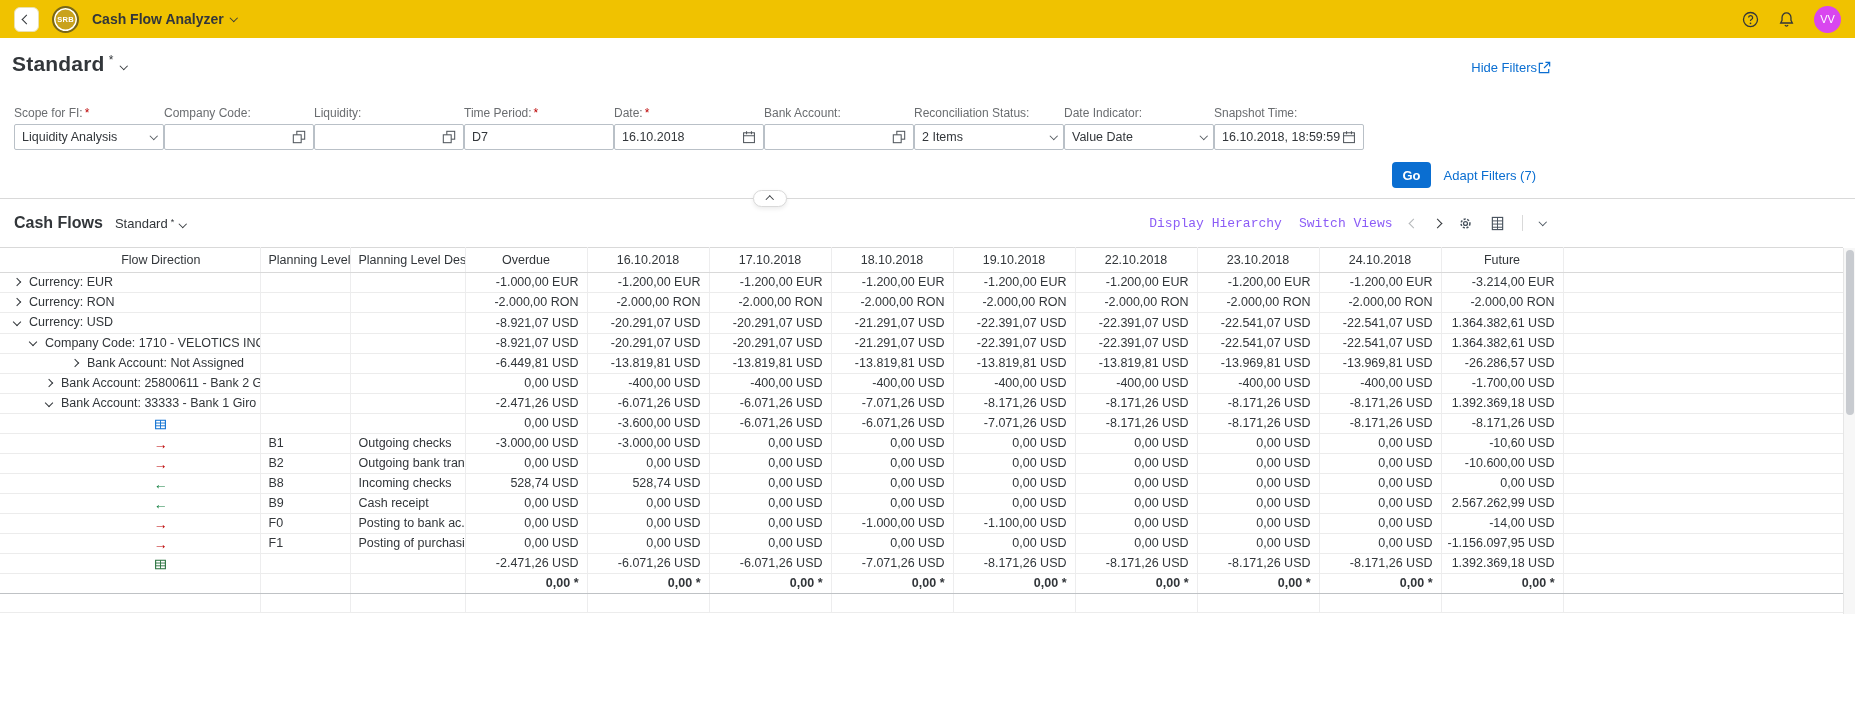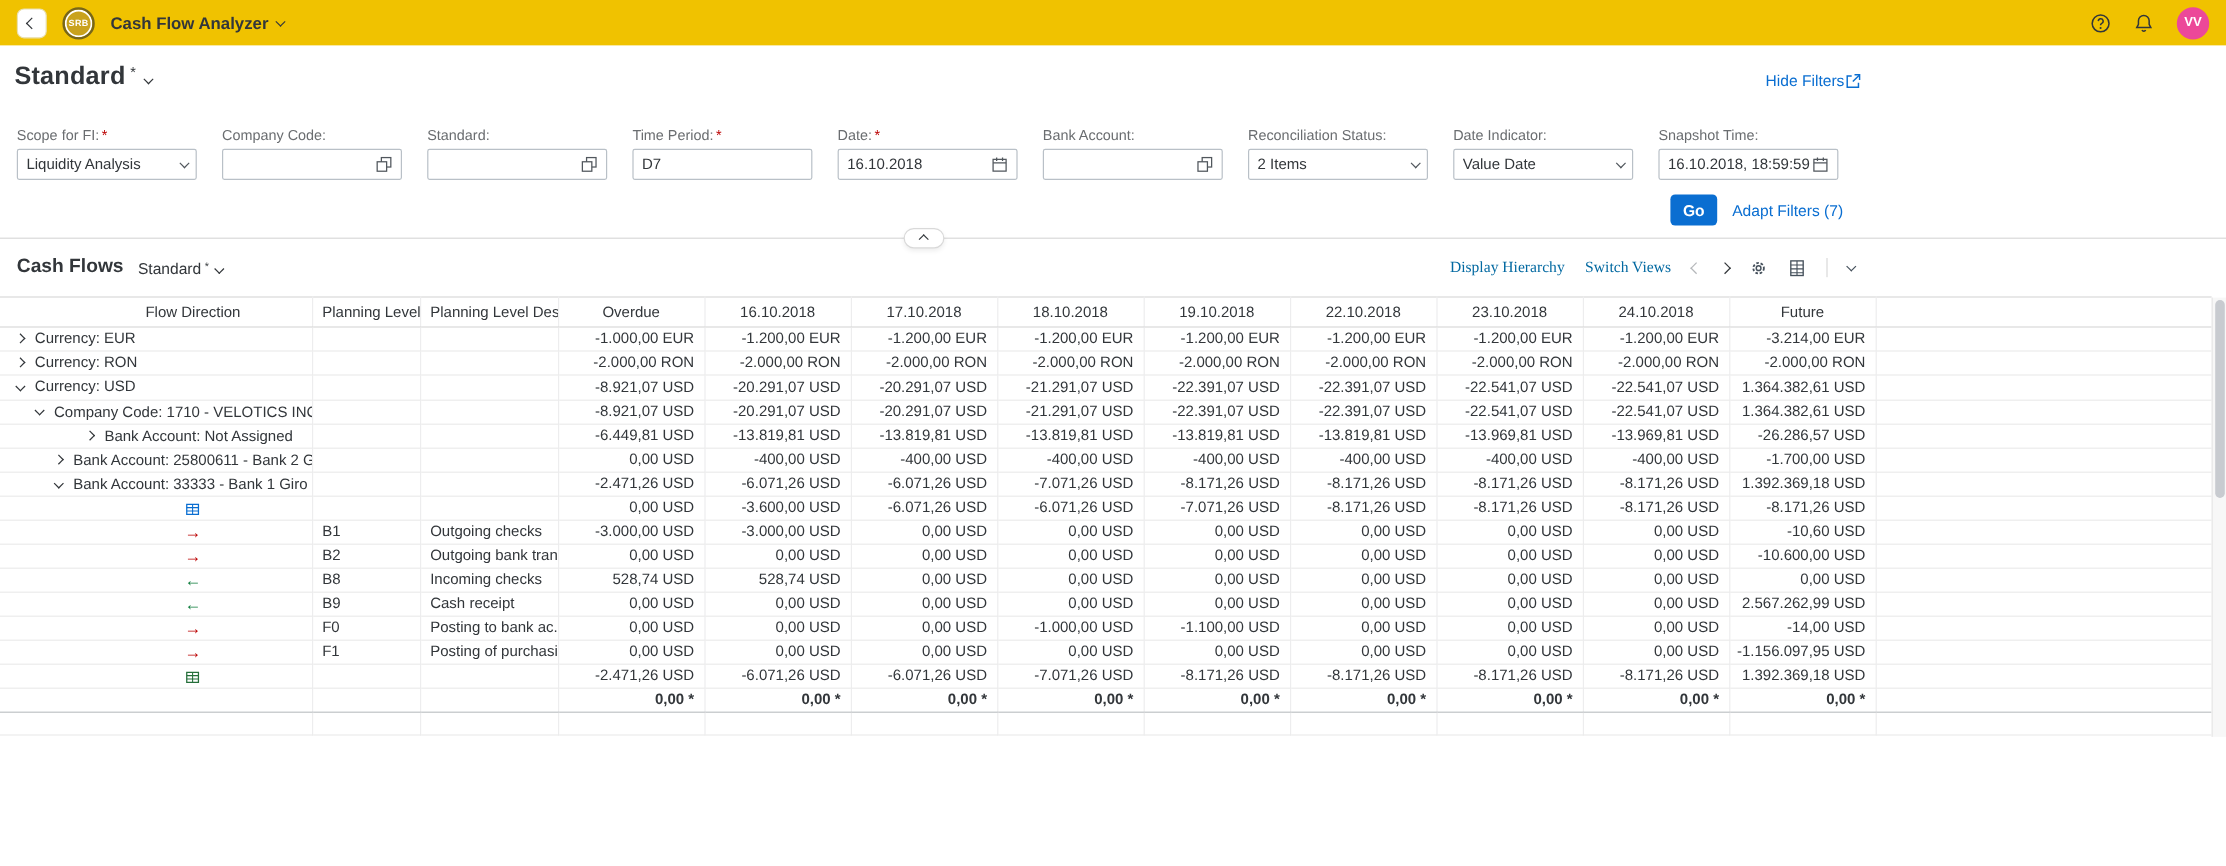--- a/index.html
+++ b/index.html
@@ -32,35 +32,35 @@
   .shell-title { font-size:14px; font-weight:700; }
   .shell-search { position:absolute; left:568px; top:5px; width:437px; height:27px; background:#fff;
     border:1px solid #dcd6ba; border-radius:4px; display:flex; align-items:center; }
   .search-scope { display:flex; align-items:center; gap:6px; padding:0 9px 0 11px; font-size:13px; cursor:pointer; }
   .search-divider { width:1px; height:17px; background:#d5d5d5; }
   .search-input { flex:1; border:none; outline:none; font-family:inherit; font-size:13px; padding:0 8px; color:var(--text,#32363A); background:transparent; }
   .search-input::placeholder { color:#8e949a; }
   .search-glass { width:15px; height:15px; margin-right:9px; color:#32363A; cursor:pointer; flex-shrink:0; }
   .shell-right { margin-left:auto; display:flex; align-items:center; gap:19px; }
   .shell-icon { width:17px; height:17px; color:#32363A; cursor:pointer; }
-  .avatar { width:27px; height:27px; border-radius:50%; background:#ec4899; color:#fff; font-size:11px; font-weight:700;
+  .avatar { width:27px; height:27px; border-radius:50%; background:#d946ef; color:#fff; font-size:11px; font-weight:400;
     display:flex; align-items:center; justify-content:center; cursor:pointer; }
 
   
   .page-header { position:relative; height:161px; background:#fff; border-bottom:1px solid #d9d9d9; }
   .title-row { display:flex; align-items:center; padding:14px 16px 0 12px; }
   .variant-title { display:flex; align-items:flex-start; gap:8px; cursor:pointer; }
   .page-title { font-size:21px; font-weight:700; letter-spacing:.2px; display:inline; }
   .dirty { font-size:12px; margin-left:-4px; margin-top:1px; }
   .variant-title > .chev { margin-top:11px; color:#32363A; }
   .header-actions { position:absolute; top:22px; right:303px; display:flex; align-items:center; }
   .link { color:var(--blue,#0a6ed1); font-size:13px; cursor:pointer; text-decoration:none; background:none; border:none; font-family:inherit; }
   .share-svg { width:15px; height:15px; color:var(--blue,#0a6ed1); cursor:pointer; }
 
-  .filter-bar { display:flex; gap:21px; padding:30px 0 0 14px; }
+  .filter-bar { display:flex; padding:30px 0 0 14px; }
   .filter-item { width:150px; flex-shrink:0; }
   .filter-label { font-size:12px; color:#6a6d70; margin-bottom:4px; white-space:nowrap; }
   .req { color:#bb0000; margin-left:2px; }
   .filter-control { height:26px; border:1px solid #b9c0c7; border-radius:2px; background:#fff;
     display:flex; align-items:center; padding:0 7px; cursor:pointer; }
   .filter-value { font-size:12.5px; flex:1; white-space:nowrap; overflow:hidden; }
   .ficon { width:14px; height:14px; color:#51575d; flex-shrink:0; }
   .filter-control .chev { color:#51575d; flex-shrink:0; }
 
   .go-row { position:absolute; top:124px; right:319px; display:flex; align-items:center; gap:13px; }
@@ -71,21 +71,21 @@
     border:1px solid #d9d9d9; border-radius:9px; display:flex; align-items:center; justify-content:center;
     cursor:pointer; z-index:3; box-shadow:0 2px 4px rgba(0,0,0,.08); color:#32363A; }
 
   
   .table-toolbar { height:48px; display:flex; align-items:center; padding:0 14px; background:#fff; }
   .table-title { font-size:16px; font-weight:700; }
   .table-variant { display:flex; align-items:flex-start; gap:6px; margin-left:12px; font-size:13px; cursor:pointer; }
   .table-variant .chev { margin-top:5px; color:#32363A; }
   .table-variant .dirty { font-size:9px; margin-left:-3px; }
   .toolbar-right { margin-left:auto; margin-right:296px; display:flex; align-items:center; gap:17px; }
-  .txt-btn { background:none; border:none; font-family:Liberation Serif, serif; font-size:13px; color:#0369a1; cursor:pointer; padding:0; }
+  .txt-btn { background:none; border:none; font-family:Liberation Mono, monospace; font-size:13px; color:#8b5cf6; cursor:pointer; padding:0; }
   .navd { color:#b4b7ba; cursor:pointer; }
   .nava { color:#32363A; cursor:pointer; }
   .tbi { width:15px; height:15px; color:#46515c; cursor:pointer; }
   .vsep { width:1px; height:16px; background:#d9d9d9; }
   .menu { color:#46515c; cursor:pointer; }
 
   
   .table-wrap { position:relative; width:1855px; }
   table { border-collapse:collapse; table-layout:fixed; width:1843px; }
   th, td { border-right:1px solid #ededee; }
@@ -167,21 +167,21 @@
         <div class="filter-label">Company Code:</div>
         <div class="filter-control">
           <span class="filter-value"></span>
           <svg viewBox="0 0 16 16" class="ficon">
             <rect x="5.5" y="1.5" width="9" height="9" fill="none" stroke="currentColor" stroke-width="1.2"></rect>
             <rect x="1.5" y="5.5" width="9" height="9" fill="#ffffff" stroke="currentColor" stroke-width="1.2"></rect>
           </svg>
         </div>
       </div>
       <div class="filter-item">
-        <div class="filter-label">Standard:</div>
+        <div class="filter-label">Liquidity:</div>
         <div class="filter-control">
           <span class="filter-value"></span>
           <svg viewBox="0 0 16 16" class="ficon">
             <rect x="5.5" y="1.5" width="9" height="9" fill="none" stroke="currentColor" stroke-width="1.2"></rect>
             <rect x="1.5" y="5.5" width="9" height="9" fill="#ffffff" stroke="currentColor" stroke-width="1.2"></rect>
           </svg>
         </div>
       </div>
       <div class="filter-item">
         <div class="filter-label">Time Period:<span class="req">*</span></div>

